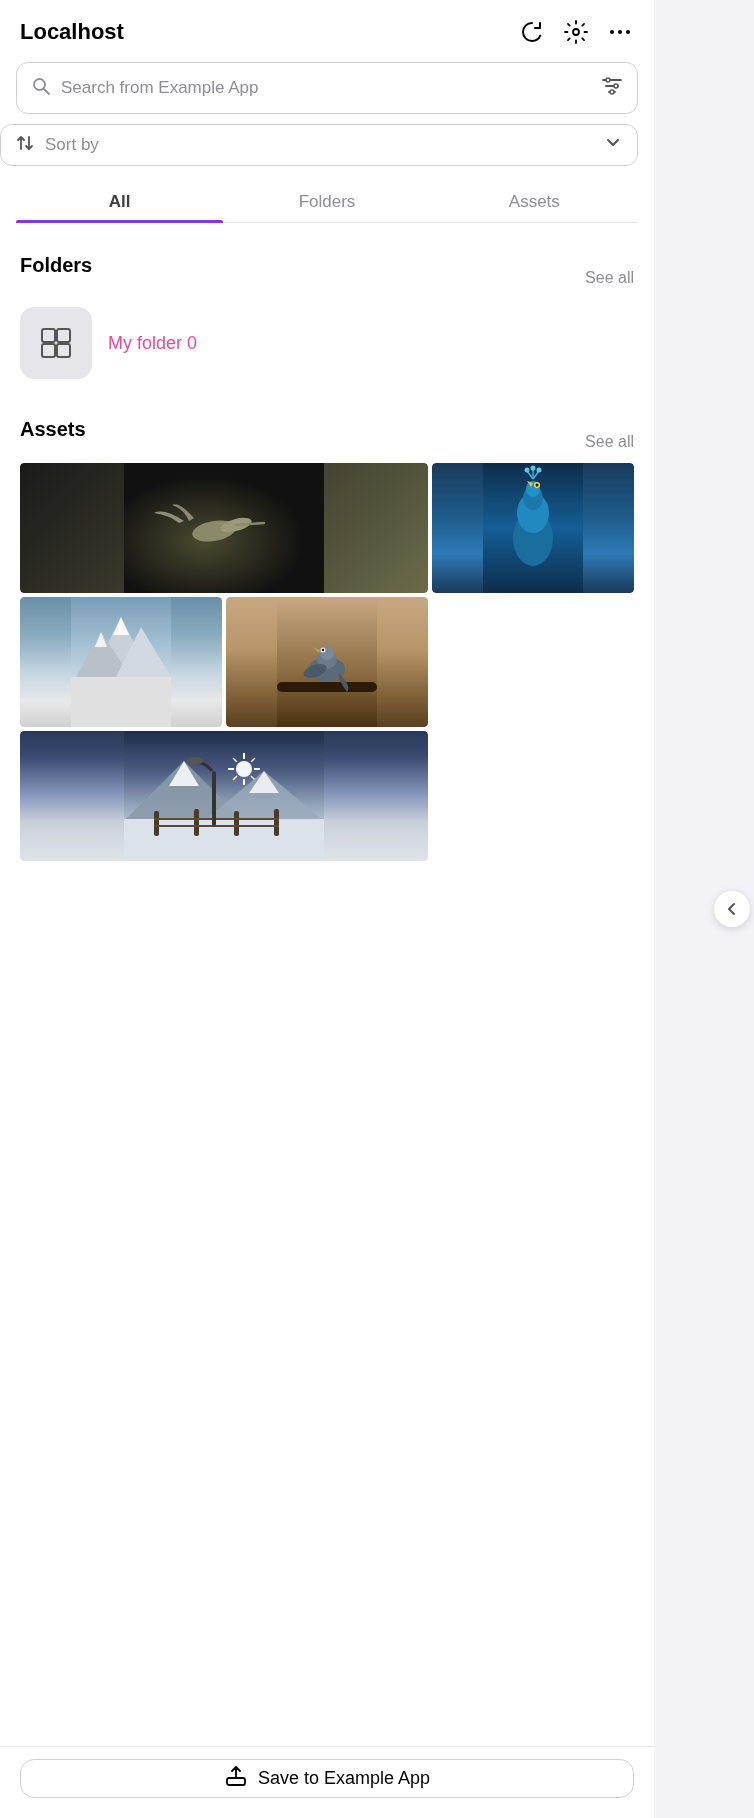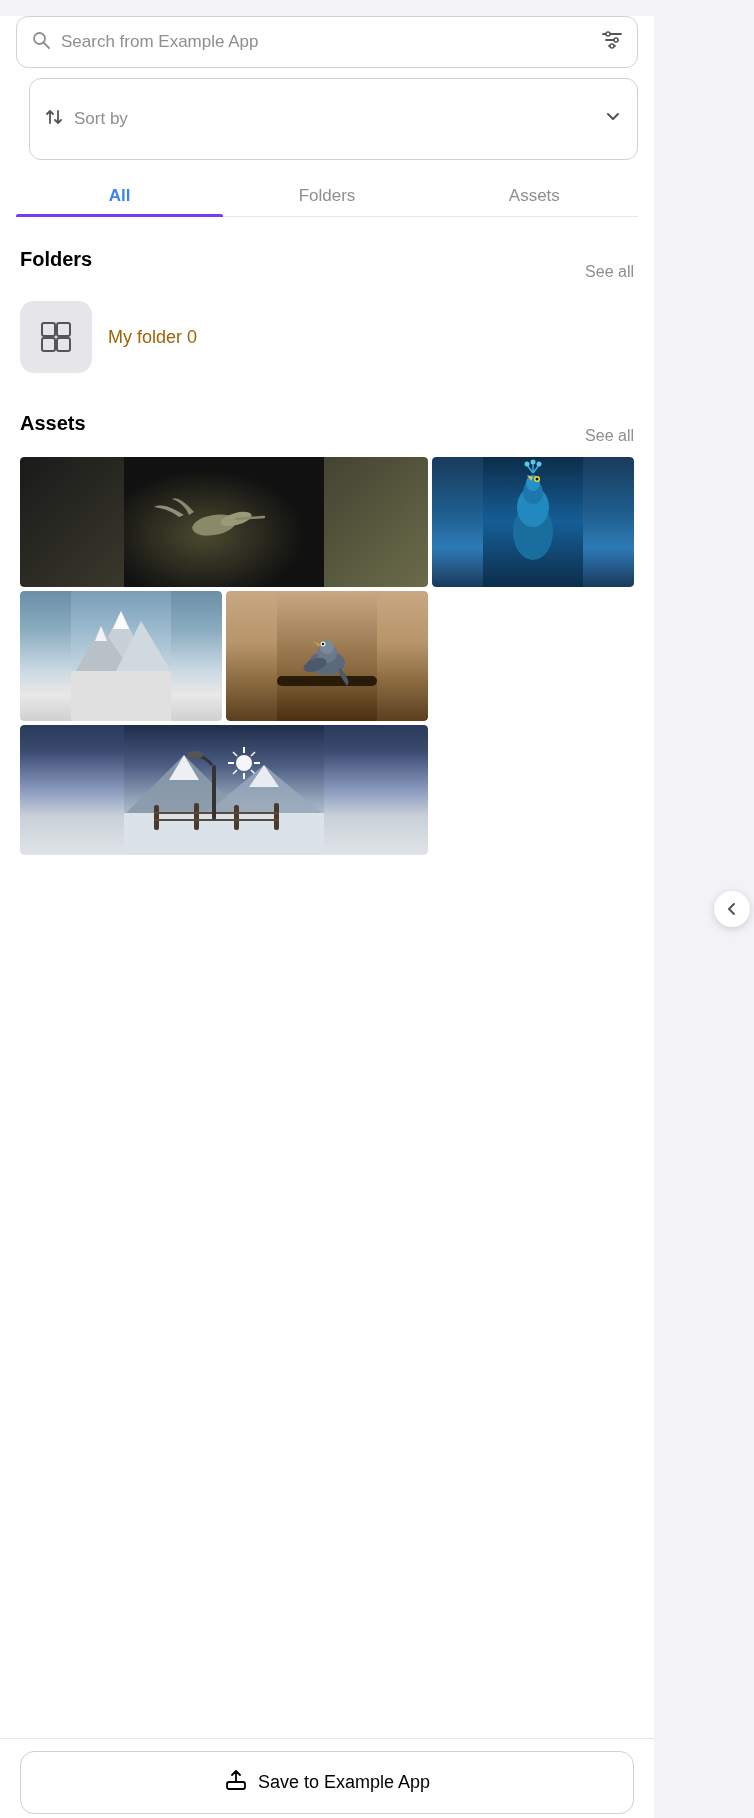--- a/index.html
+++ b/index.html
@@ -49,21 +49,21 @@
       width: 28px;
       height: 28px;
       display: flex;
       align-items: center;
       justify-content: center;
       cursor: pointer;
     }
 
     
     .search-bar {
-      margin: 16px 16px 10px 16px;
+      margin: 0 16px 10px 16px;
       border: 1.5px solid #d1d1d6;
       border-radius: 12px;
       display: flex;
       align-items: center;
       padding: 12px 14px;
       background: #ffffff;
       gap: 10px;
     }
 
     .search-icon {
@@ -76,26 +76,26 @@
       color: #8e8e93;
     }
 
     .filter-icon {
       flex-shrink: 0;
       cursor: pointer;
     }
 
     
     .sort-bar {
-      margin: 0 16px 14px 29px;
+      margin: 0 16px 14px 0;
       border: 1.5px solid #d1d1d6;
       border-radius: 12px;
       display: flex;
       align-items: center;
-      padding: 28px 14px;
+      padding: 8px 14px;
       background: #ffffff;
       cursor: pointer;
     }
 
     .sort-icon {
       flex-shrink: 0;
       margin-right: 10px;
     }
 
     .sort-label {
@@ -121,21 +121,21 @@
       flex: 1;
       text-align: center;
       padding: 12px 0 10px 0;
       font-size: 17px;
       color: #8e8e93;
       cursor: pointer;
       position: relative;
     }
 
     .tab.active {
-      color: #3b82f6;
+      color: #404040;
       font-weight: 600;
     }
 
     .tab.active::after {
       content: '';
       position: absolute;
       bottom: -1px;
       left: 0;
       right: 0;
       height: 3px;
@@ -180,21 +180,21 @@
       border-radius: 14px;
       display: flex;
       align-items: center;
       justify-content: center;
       flex-shrink: 0;
     }
 
     .folder-name {
       font-size: 18px;
       font-weight: 500;
-      color: #a16207;
+      color: #ec4899;
       text-align: right;
     }
 
     
     .assets-grid {
       padding: 0 20px;
       display: grid;
       grid-template-columns: repeat(3, 1fr);
       gap: 4px;
     }
@@ -253,21 +253,21 @@
       bottom: 0;
       left: 0;
       right: 0;
       padding: 12px 20px 20px 20px;
       background: #ffffff;
       border-top: 1px solid #e5e5ea;
     }
 
     .save-button {
       width: 100%;
-      padding: 16px;
+      padding: 4px;
       border: 1.5px solid #d1d1d6;
       border-radius: 14px;
       background: #ffffff;
       display: flex;
       align-items: center;
       justify-content: center;
       gap: 10px;
       cursor: pointer;
       font-size: 18px;
       font-weight: 500;
@@ -298,20 +298,44 @@
       justify-content: center;
       box-shadow: 0 2px 8px rgba(0,0,0,0.15);
       cursor: pointer;
     }
   </style>
 </head>
 <body>
 
 <div class="main-container">
 
+  <div class="header">
+    <span class="header-title">Localhost</span>
+    <div class="header-icons">
+      <div class="header-icon">
+        <svg width="26" height="26" viewBox="0 0 26 26" fill="none">
+          <path d="M13 4C8.03 4 4 8.03 4 13s4.03 9 9 9c3.66 0 6.84-2.19 8.28-5.35" stroke="#000" stroke-width="2" stroke-linecap="round" fill="none"></path>
+          <path d="M21 4v5h-5" stroke="#000" stroke-width="2" stroke-linecap="round" stroke-linejoin="round" fill="none"></path>
+        </svg>
+      </div>
+      <div class="header-icon">
+        <svg width="26" height="26" viewBox="0 0 26 26" fill="none">
+          <circle cx="13" cy="13" r="3" stroke="#000" stroke-width="1.8" fill="none"></circle>
+          <path d="M13 2v2.5M13 21.5V24M2 13h2.5M21.5 13H24M4.93 4.93l1.77 1.77M19.3 19.3l1.77 1.77M4.93 21.07l1.77-1.77M19.3 6.7l1.77-1.77" stroke="#000" stroke-width="1.8" stroke-linecap="round"></path>
+        </svg>
+      </div>
+      <div class="header-icon">
+        <svg width="26" height="26" viewBox="0 0 26 26" fill="none">
+          <circle cx="5" cy="13" r="2" fill="#000"></circle>
+          <circle cx="13" cy="13" r="2" fill="#000"></circle>
+          <circle cx="21" cy="13" r="2" fill="#000"></circle>
+        </svg>
+      </div>
+    </div>
+  </div>
 
   <div class="search-bar">
     <span class="search-icon">
       <svg width="20" height="20" viewBox="0 0 20 20" fill="none">
         <circle cx="8.5" cy="8.5" r="5.5" stroke="#8e8e93" stroke-width="1.8" fill="none"></circle>
         <line x1="12.5" y1="12.5" x2="18" y2="18" stroke="#8e8e93" stroke-width="1.8" stroke-linecap="round"></line>
       </svg>
     </span>
     <span class="search-input-text">Search from Example App</span>
     <span class="filter-icon">

